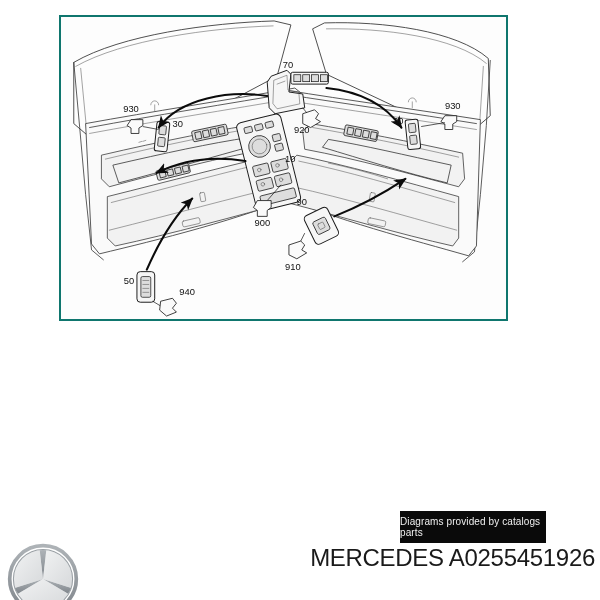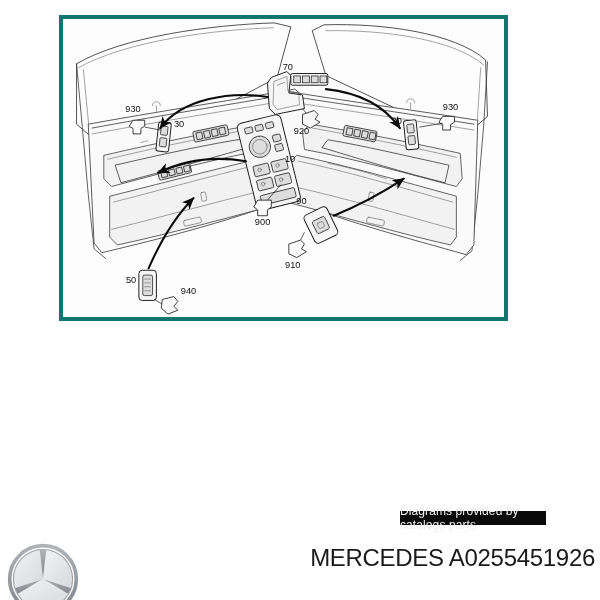--- a/index.html
+++ b/index.html
@@ -15,43 +15,43 @@
     overflow: hidden;
   }
 
   
   #diagram-panel {
     position: absolute;
     left: 59px;
     top: 15px;
     width: 449px;
     height: 306px;
-    border: 4px solid #0f766e;
+    border: 2px solid #0f766e;
     background: #fdfdfd;
     box-sizing: border-box;
   }
   #diagram-svg {
     position: absolute;
     left: 0;
     top: 0;
     width: 100%;
     height: 100%;
     display: block;
   }
 
   
   #watermark {
     position: absolute;
     left: 400px;
     top: 511px;
     width: 146px;
-    height: 14px;
+    height: 32px;
     background: #0a0a0a;
     color: #efefef;
-    font-size: 12px;
+    font-size: 10px;
     letter-spacing: .1px;
     display: flex;
     align-items: center;
     justify-content: center;
     box-sizing: border-box;
   }
 
   
   #brand-bar {
     position: absolute;

